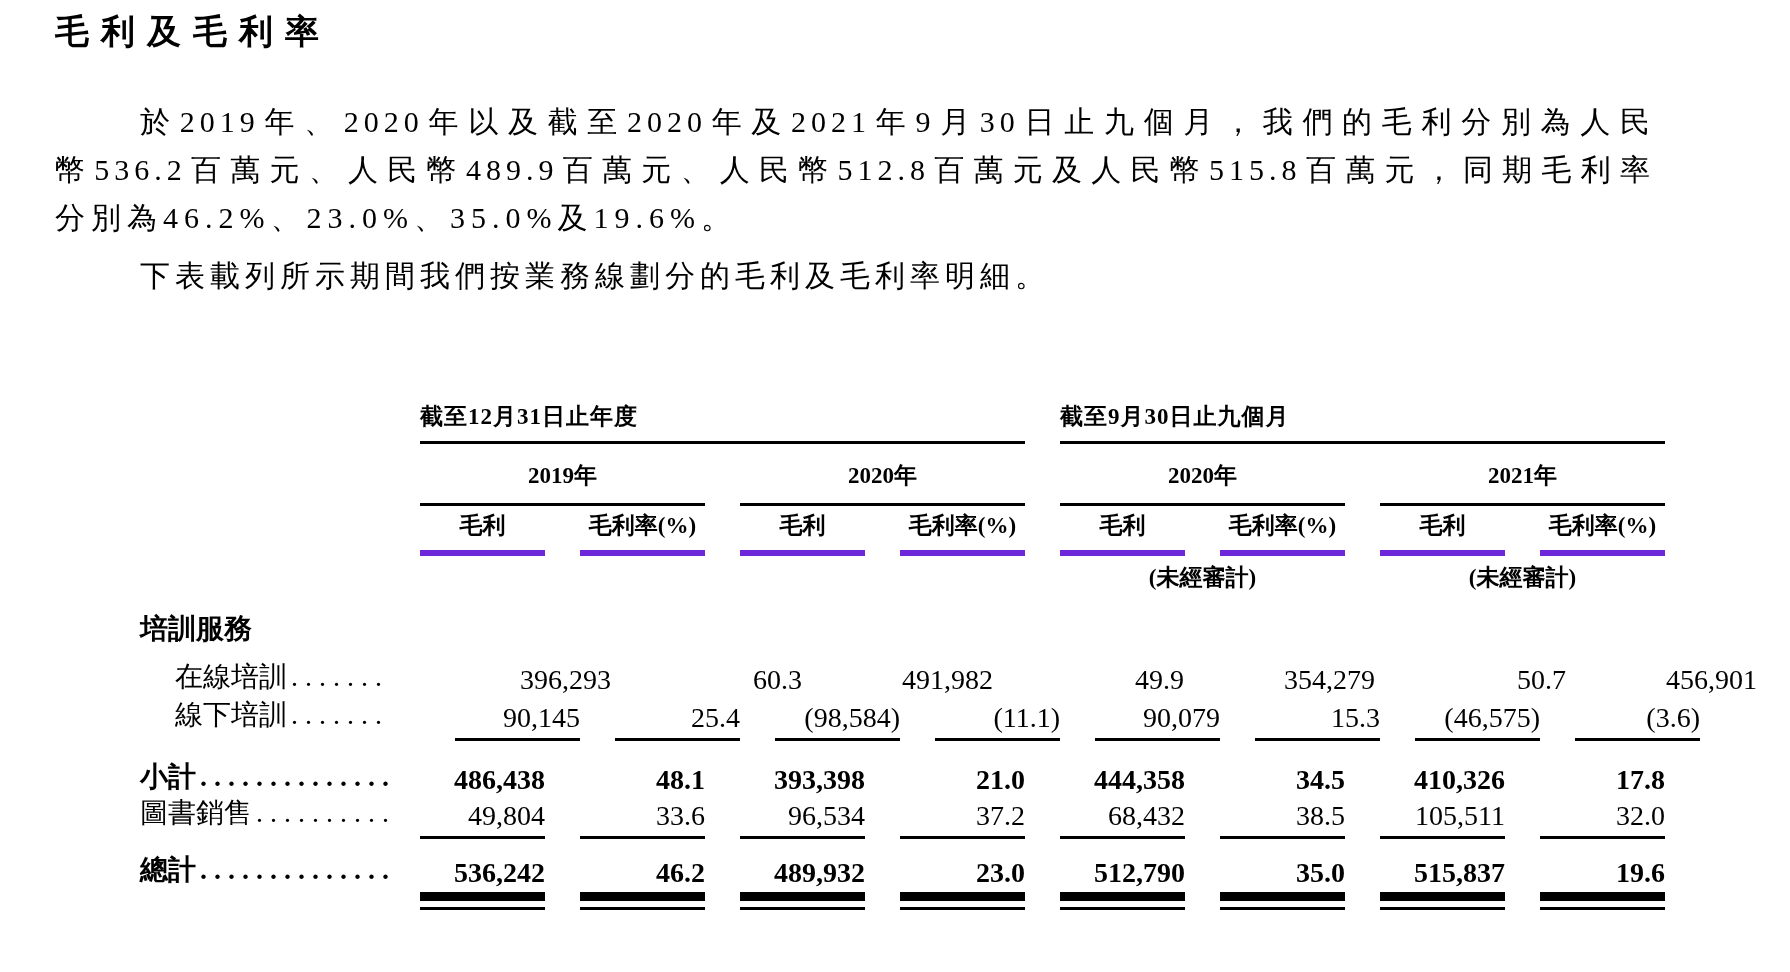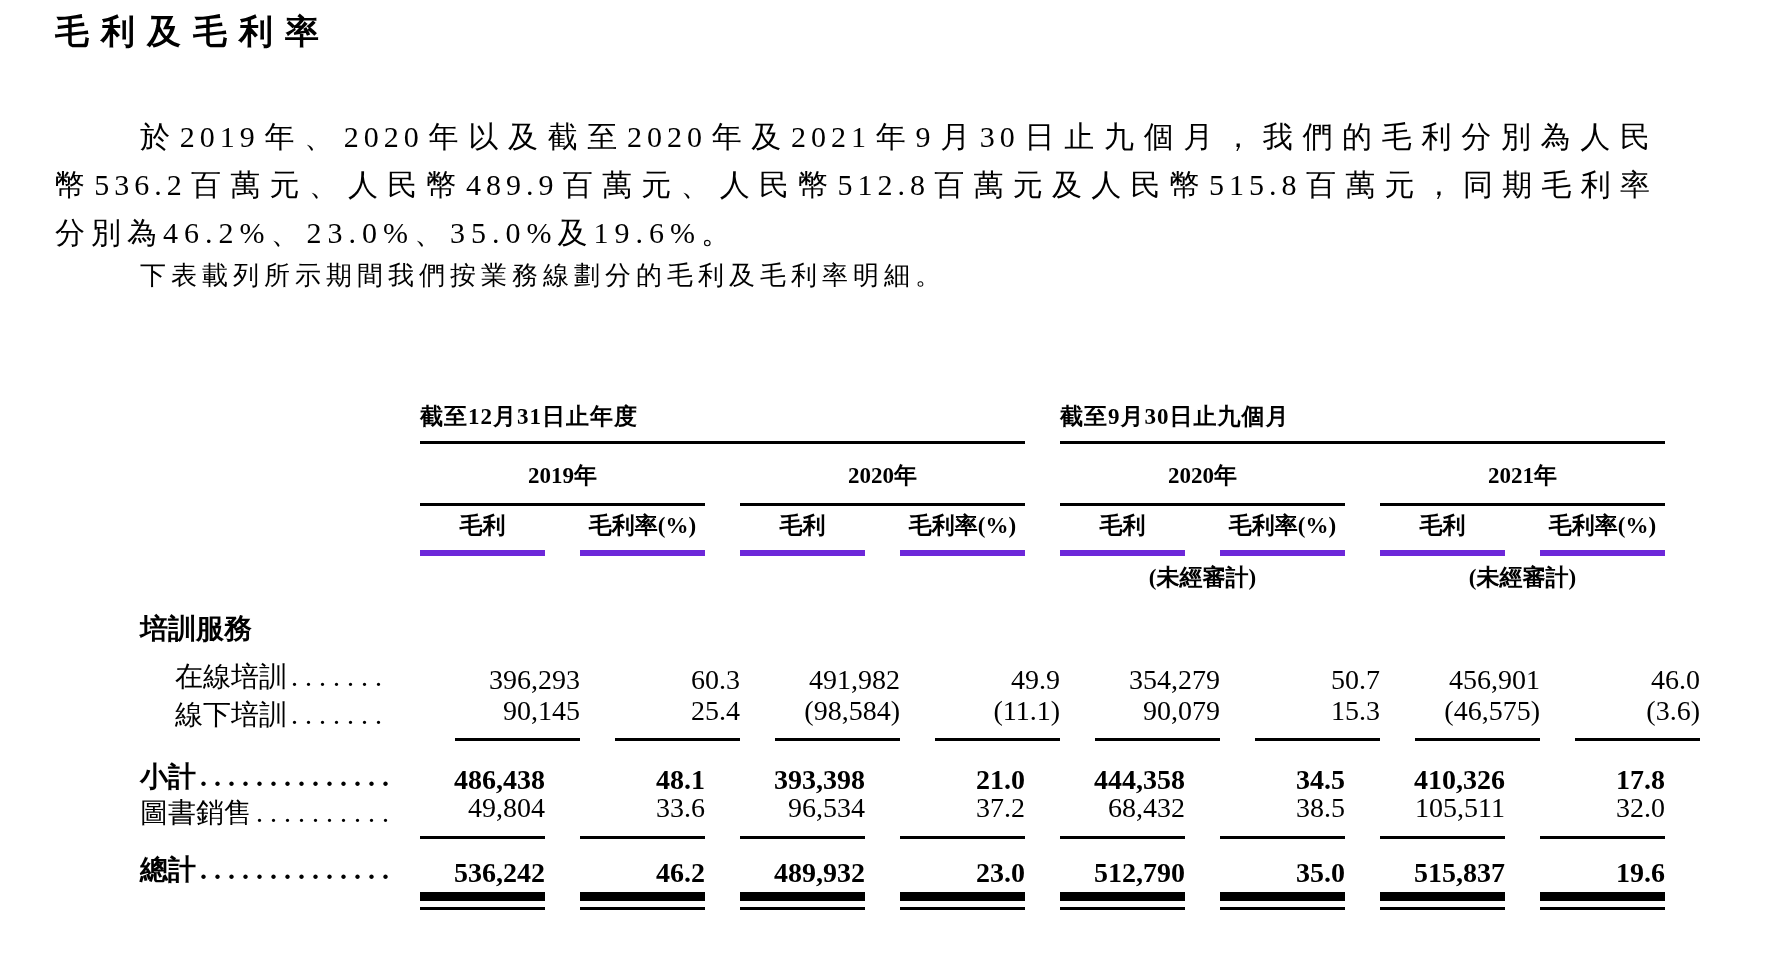--- a/index.html
+++ b/index.html
@@ -4,27 +4,27 @@
 <style>
   html,body { margin:0; padding:0; background:#ffffff; }
   .page {
     position:relative; width:1790px; height:972px; background:#fff; color:#000;
     font-family:"Liberation Serif","DejaVu Serif",serif; overflow:hidden;border-radius:31px;
   }
   .title {
     position:absolute; left:55px; top:10px; margin:0;
     font-size:34px; font-weight:bold; letter-spacing:12px; line-height:44px;
   }
-  .p1 { position:absolute; left:55px; top:113px; width:1600px; font-size:30px; line-height:48px; }
+  .p1 { position:absolute; left:55px; top:98px; width:1600px; font-size:30px; line-height:48px; }
   .jline { text-align:justify; text-align-last:justify; letter-spacing:5px; }
   .indent1 { text-indent:85px; }
   .lastline { letter-spacing:6px; }
   .p2 {
     position:absolute; left:55px; top:252px; width:1600px;
-    font-size:26px; line-height:48px; letter-spacing:5px; text-indent:85px;
+    font-size:30px; line-height:48px; letter-spacing:5px; text-indent:85px;
   }
 
   .tbl { position:absolute; left:140px; top:392px; width:1530px; font-size:28px; }
   .trow { display:flex; align-items:flex-end; }
   .lblcol { width:280px; flex:0 0 280px; white-space:nowrap; }
   .c { flex:0 0 125px; width:125px; margin-left:35px; text-align:right; white-space:nowrap; }
   .c.first { margin-left:0; }
 
   .hgroups { height:52px; font-size:23px; font-weight:bold; }
   .gspan { flex:0 0 605px; text-align:left; border-bottom:3px solid #000; padding-bottom:9px; letter-spacing:1px; }
@@ -39,26 +39,26 @@
 
   .hnote { height:40px; font-size:23px; font-weight:bold; }
   .notespan { flex:0 0 1245px; text-align:center; padding-bottom:5px; letter-spacing:1px; }
 
   .hunaud { height:44px; font-size:23px; font-weight:bold; }
   .spacer4 { flex:0 0 920px; }
   .uspan { flex:0 0 285px; text-align:center; padding-bottom:7px; }
   .uspan.second { margin-left:35px; }
 
   .r-section { height:48px; font-weight:bold; }
-  .r-plain { height:48px; }
+  .r-plain { height:48px;gap:31px; }
   .r-rb { height:45px; }
-  .r-rb .c { border-bottom:3px solid #000; padding-bottom:11px; }
+  .r-rb .c { border-bottom:3px solid #000; padding-bottom:4px; }
   .r-rb .lblcol { padding-bottom:7px; }
   .r-book { height:43px; }
-  .r-book .c { border-bottom:3px solid #000; padding-bottom:12px; }
+  .r-book .c { border-bottom:3px solid #000; padding-bottom:4px; }
   .r-book .lblcol { padding-bottom:7px; }
   .r-sub { height:55px; font-weight:bold; }
   .r-total { height:50px; font-weight:bold; }
 
   .rrules { height:21px; align-items:flex-start; }
   .drule { flex:0 0 125px; width:125px; margin-left:35px; height:6px;
            border-top:9px solid #000; border-bottom:3px solid #000; margin-top:3px; }
   .drule.first { margin-left:0; }
 
   .ind { padding-left:35px; }

